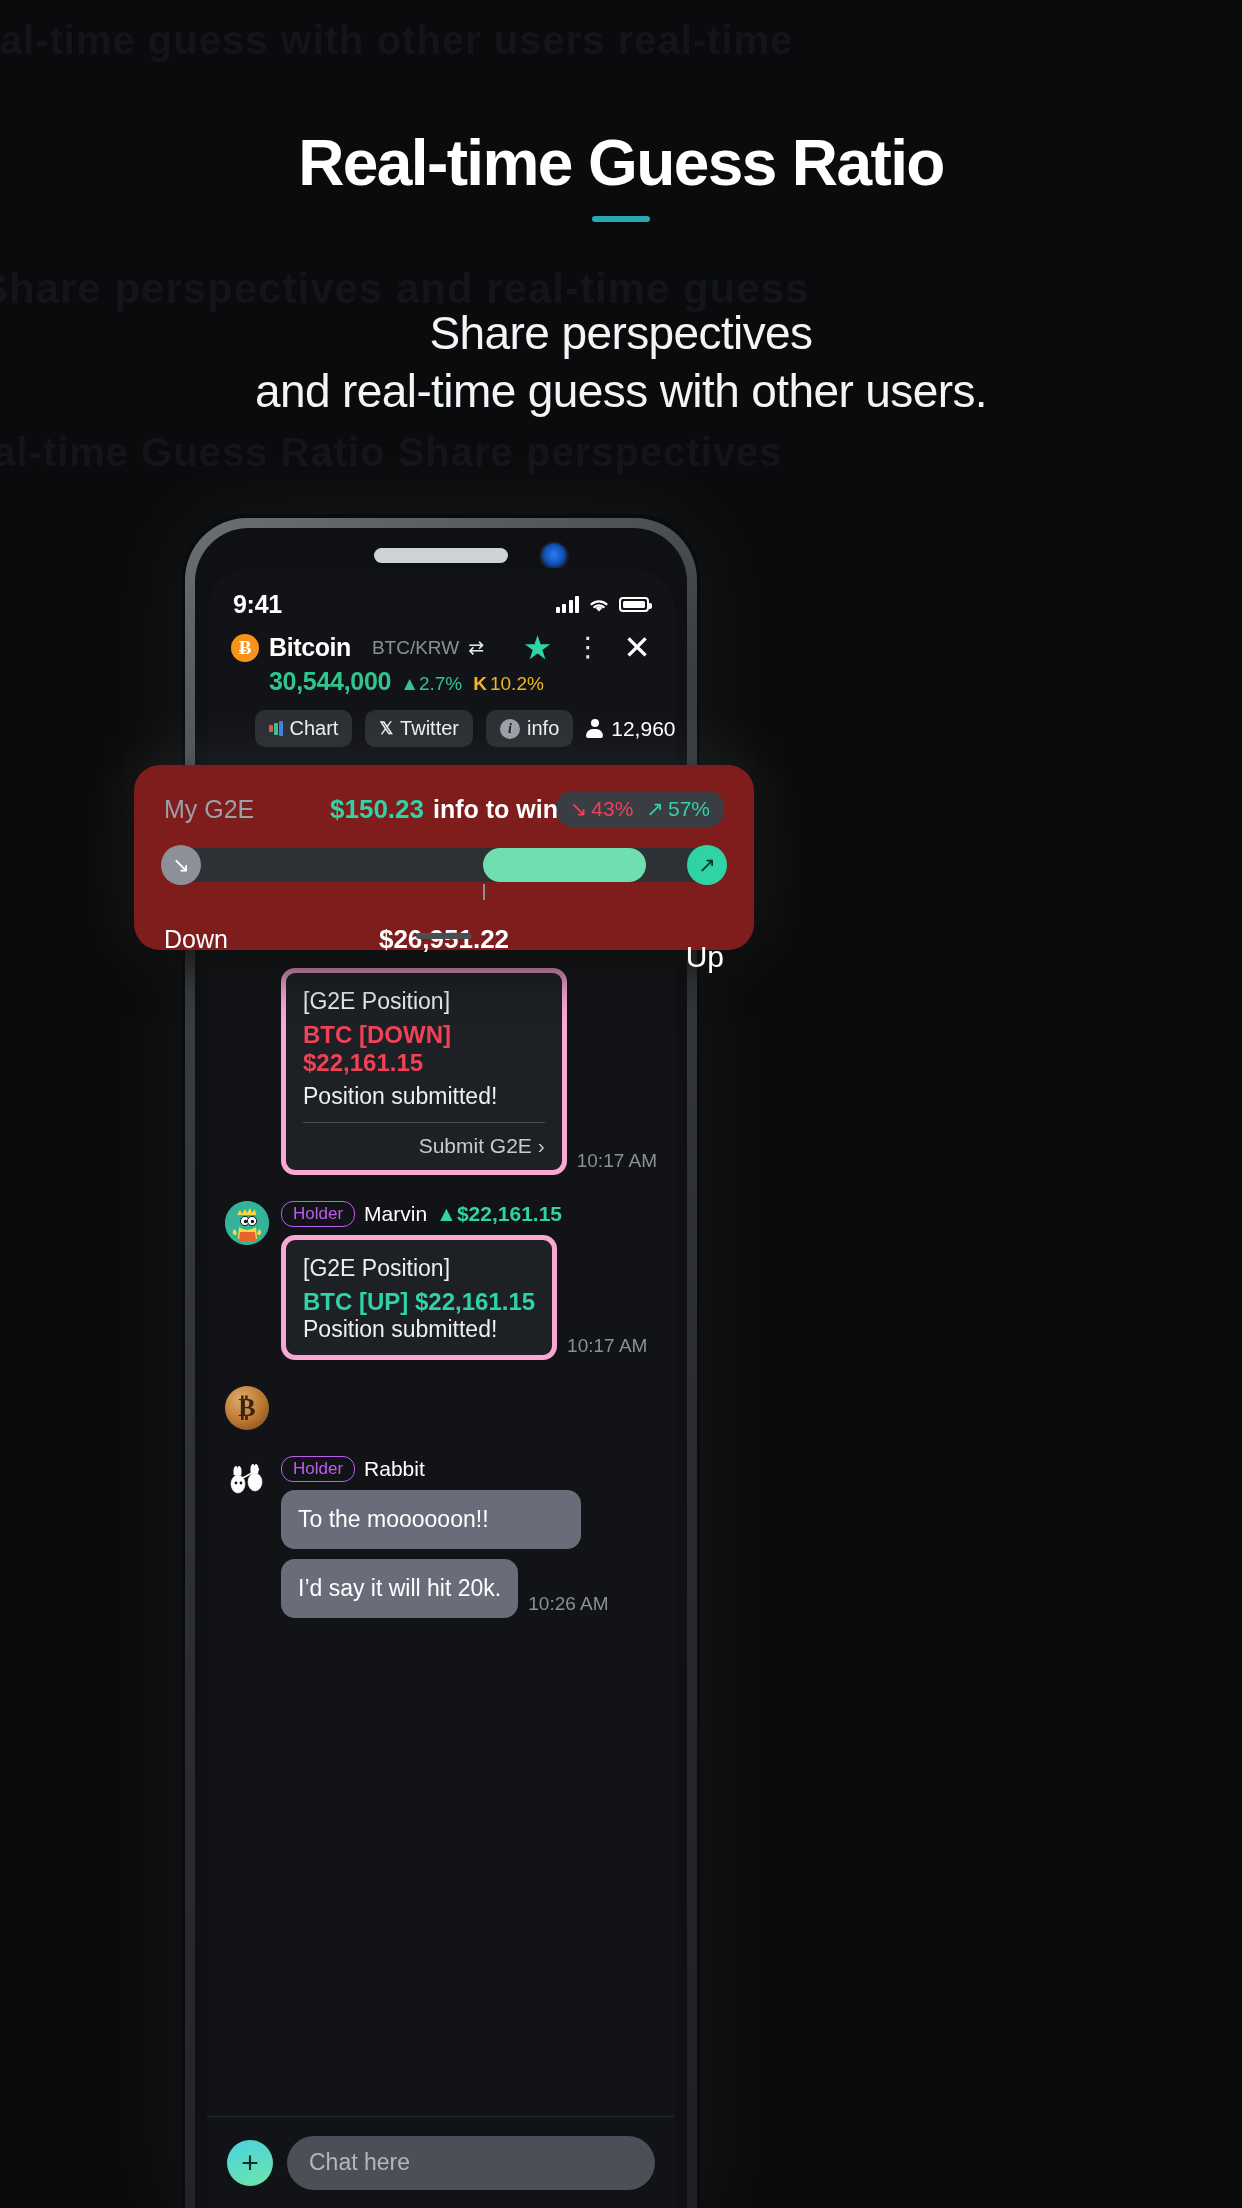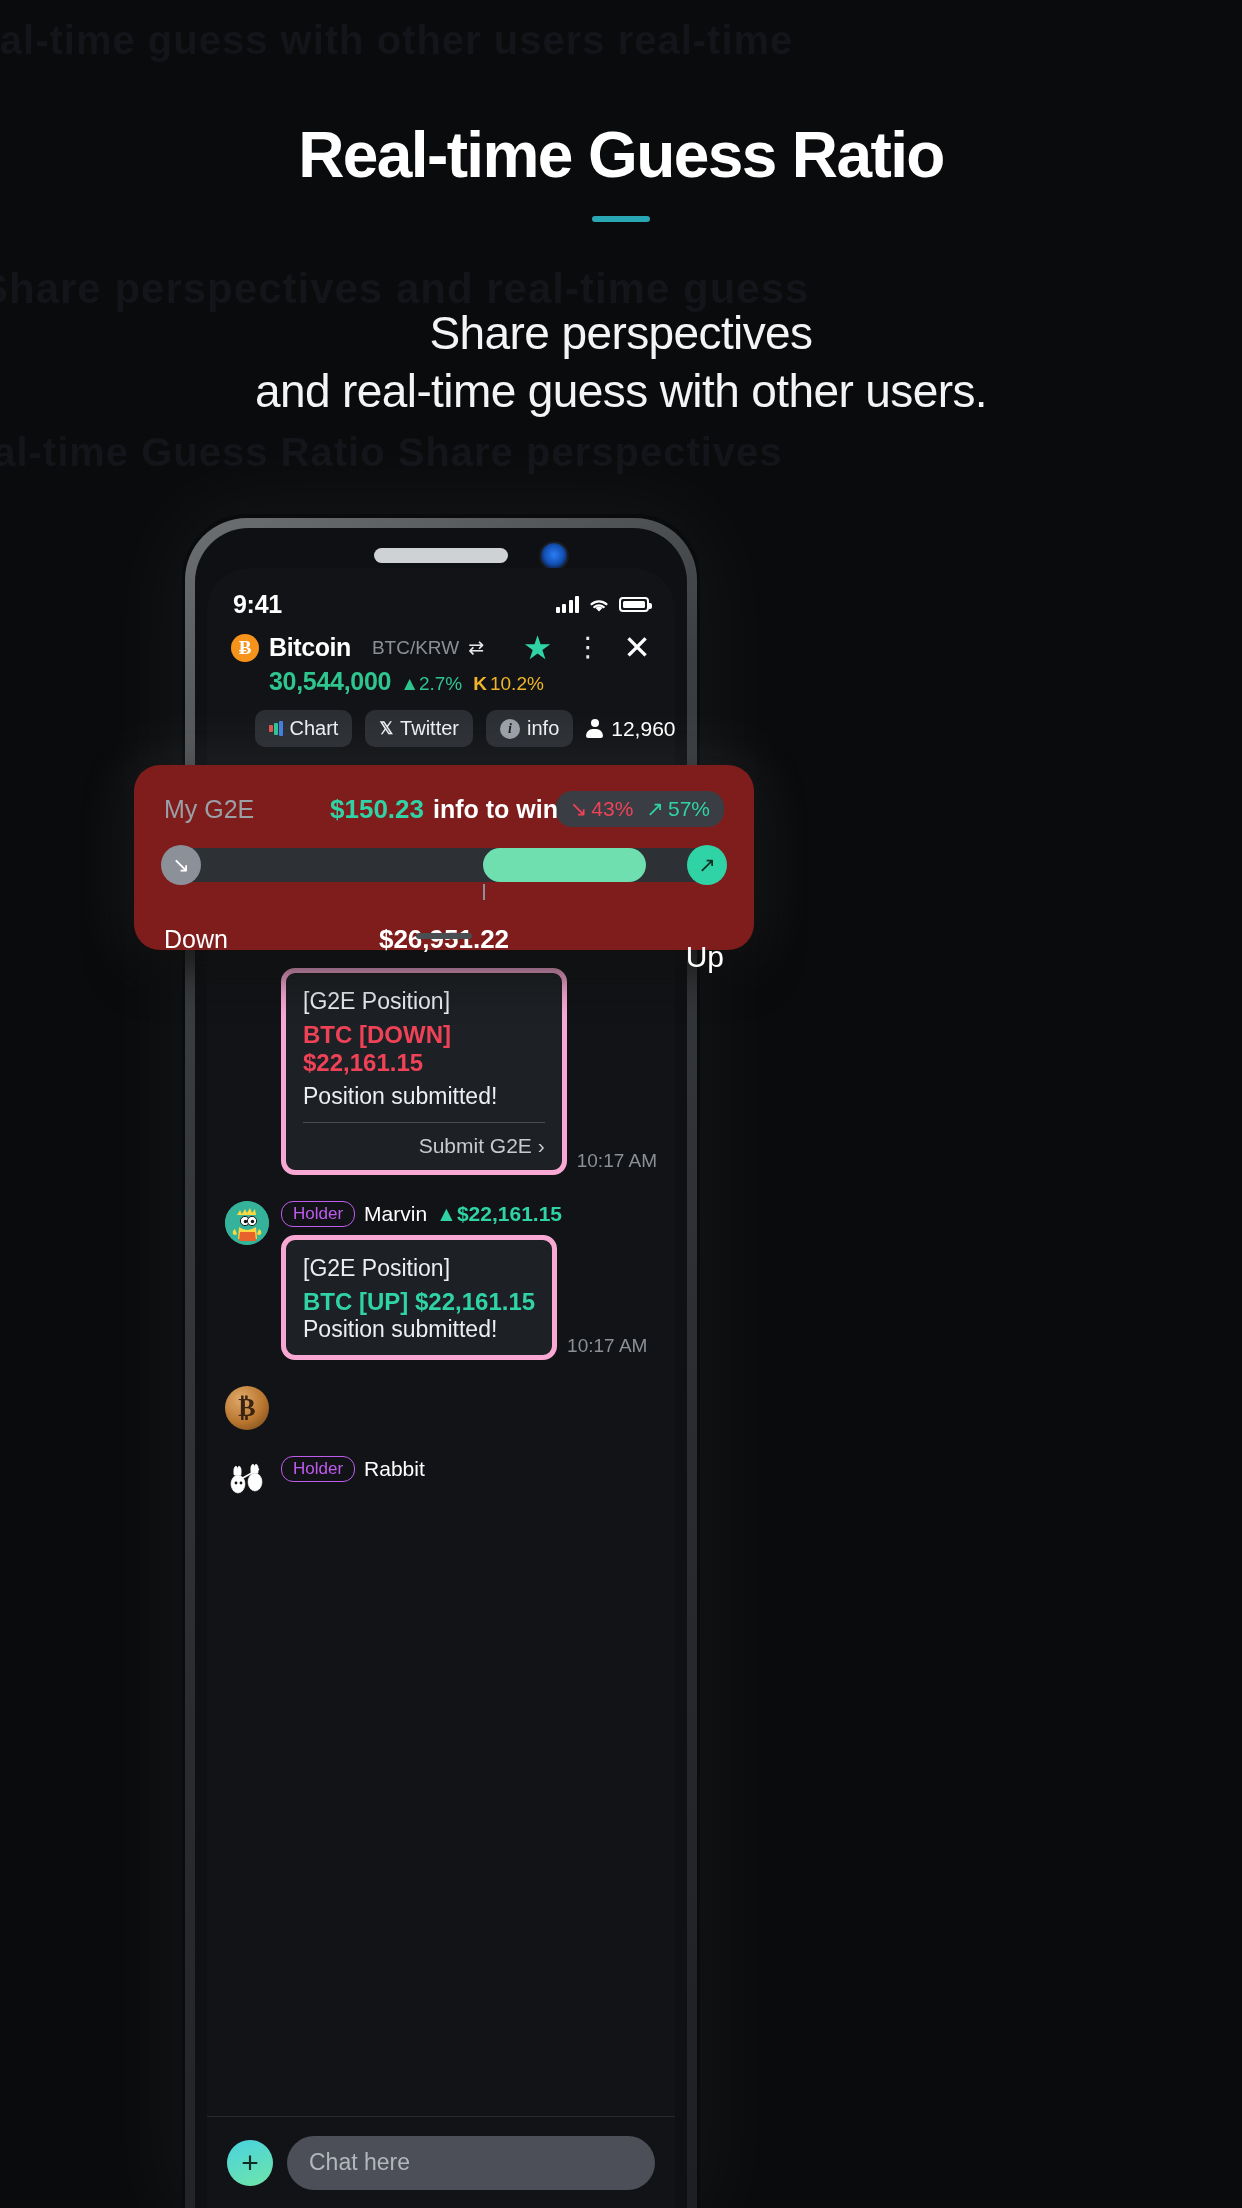--- a/index.html
+++ b/index.html
@@ -14,21 +14,21 @@
 
   
   .ghost-layer { position:absolute; inset:0; overflow:hidden; pointer-events:none; }
   .ghost { position:absolute; color:#13151a; font-weight:700; white-space:nowrap; letter-spacing:1px; }
   .g1 { top:18px;  left:-40px;  font-size:40px; }
   .g2 { top:265px; left:-20px;  font-size:42px; }
   .g3 { top:430px; left:-60px;  font-size:40px; }
 
   
   .headline {
-    position:absolute; top:118px; left:0; width:1242px;
+    position:absolute; top:126px; left:0; width:1242px;
     text-align:center; color:#ffffff;
     font-size:64px; font-weight:700; letter-spacing:-1.6px;
   }
   .divider {
     position:absolute; top:216px; left:50%; transform:translateX(-50%);
     width:58px; height:6px; background:#2aa7b5; border-radius:3px;
   }
   .subtitle {
     position:absolute; top:258px; left:0; width:1242px;
     text-align:center; color:#f2f4f6;
@@ -351,20 +351,27 @@
                 <circle cx="11" cy="27" r="1.4" fill="#111"></circle>
                 <circle cx="16" cy="27" r="1.4" fill="#111"></circle>
                 <line x1="16" y1="23" x2="34" y2="13" stroke="#fff" stroke-width="1.6"></line>
               </svg>
             </div>
             <div class="msg-body">
               <div class="nameline">
                 <span class="holder">Holder</span>
                 <span class="uname">Rabbit</span>
               </div>
+              <div class="bubbles-stack">
+                <div class="bubble" style="max-width:300px;">To the moooooon!!</div>
+                <div class="row-with-time">
+                  <div class="bubble" style="max-width:300px;">I’d say it will hit 20k.</div>
+                  <div class="time">10:26 AM</div>
+                </div>
+              </div>
             </div>
           </div>
 
         </div>
 
         <div class="composer">
           <div class="plus">+</div>
           <div class="chat-input">Chat here</div>
         </div>
 

